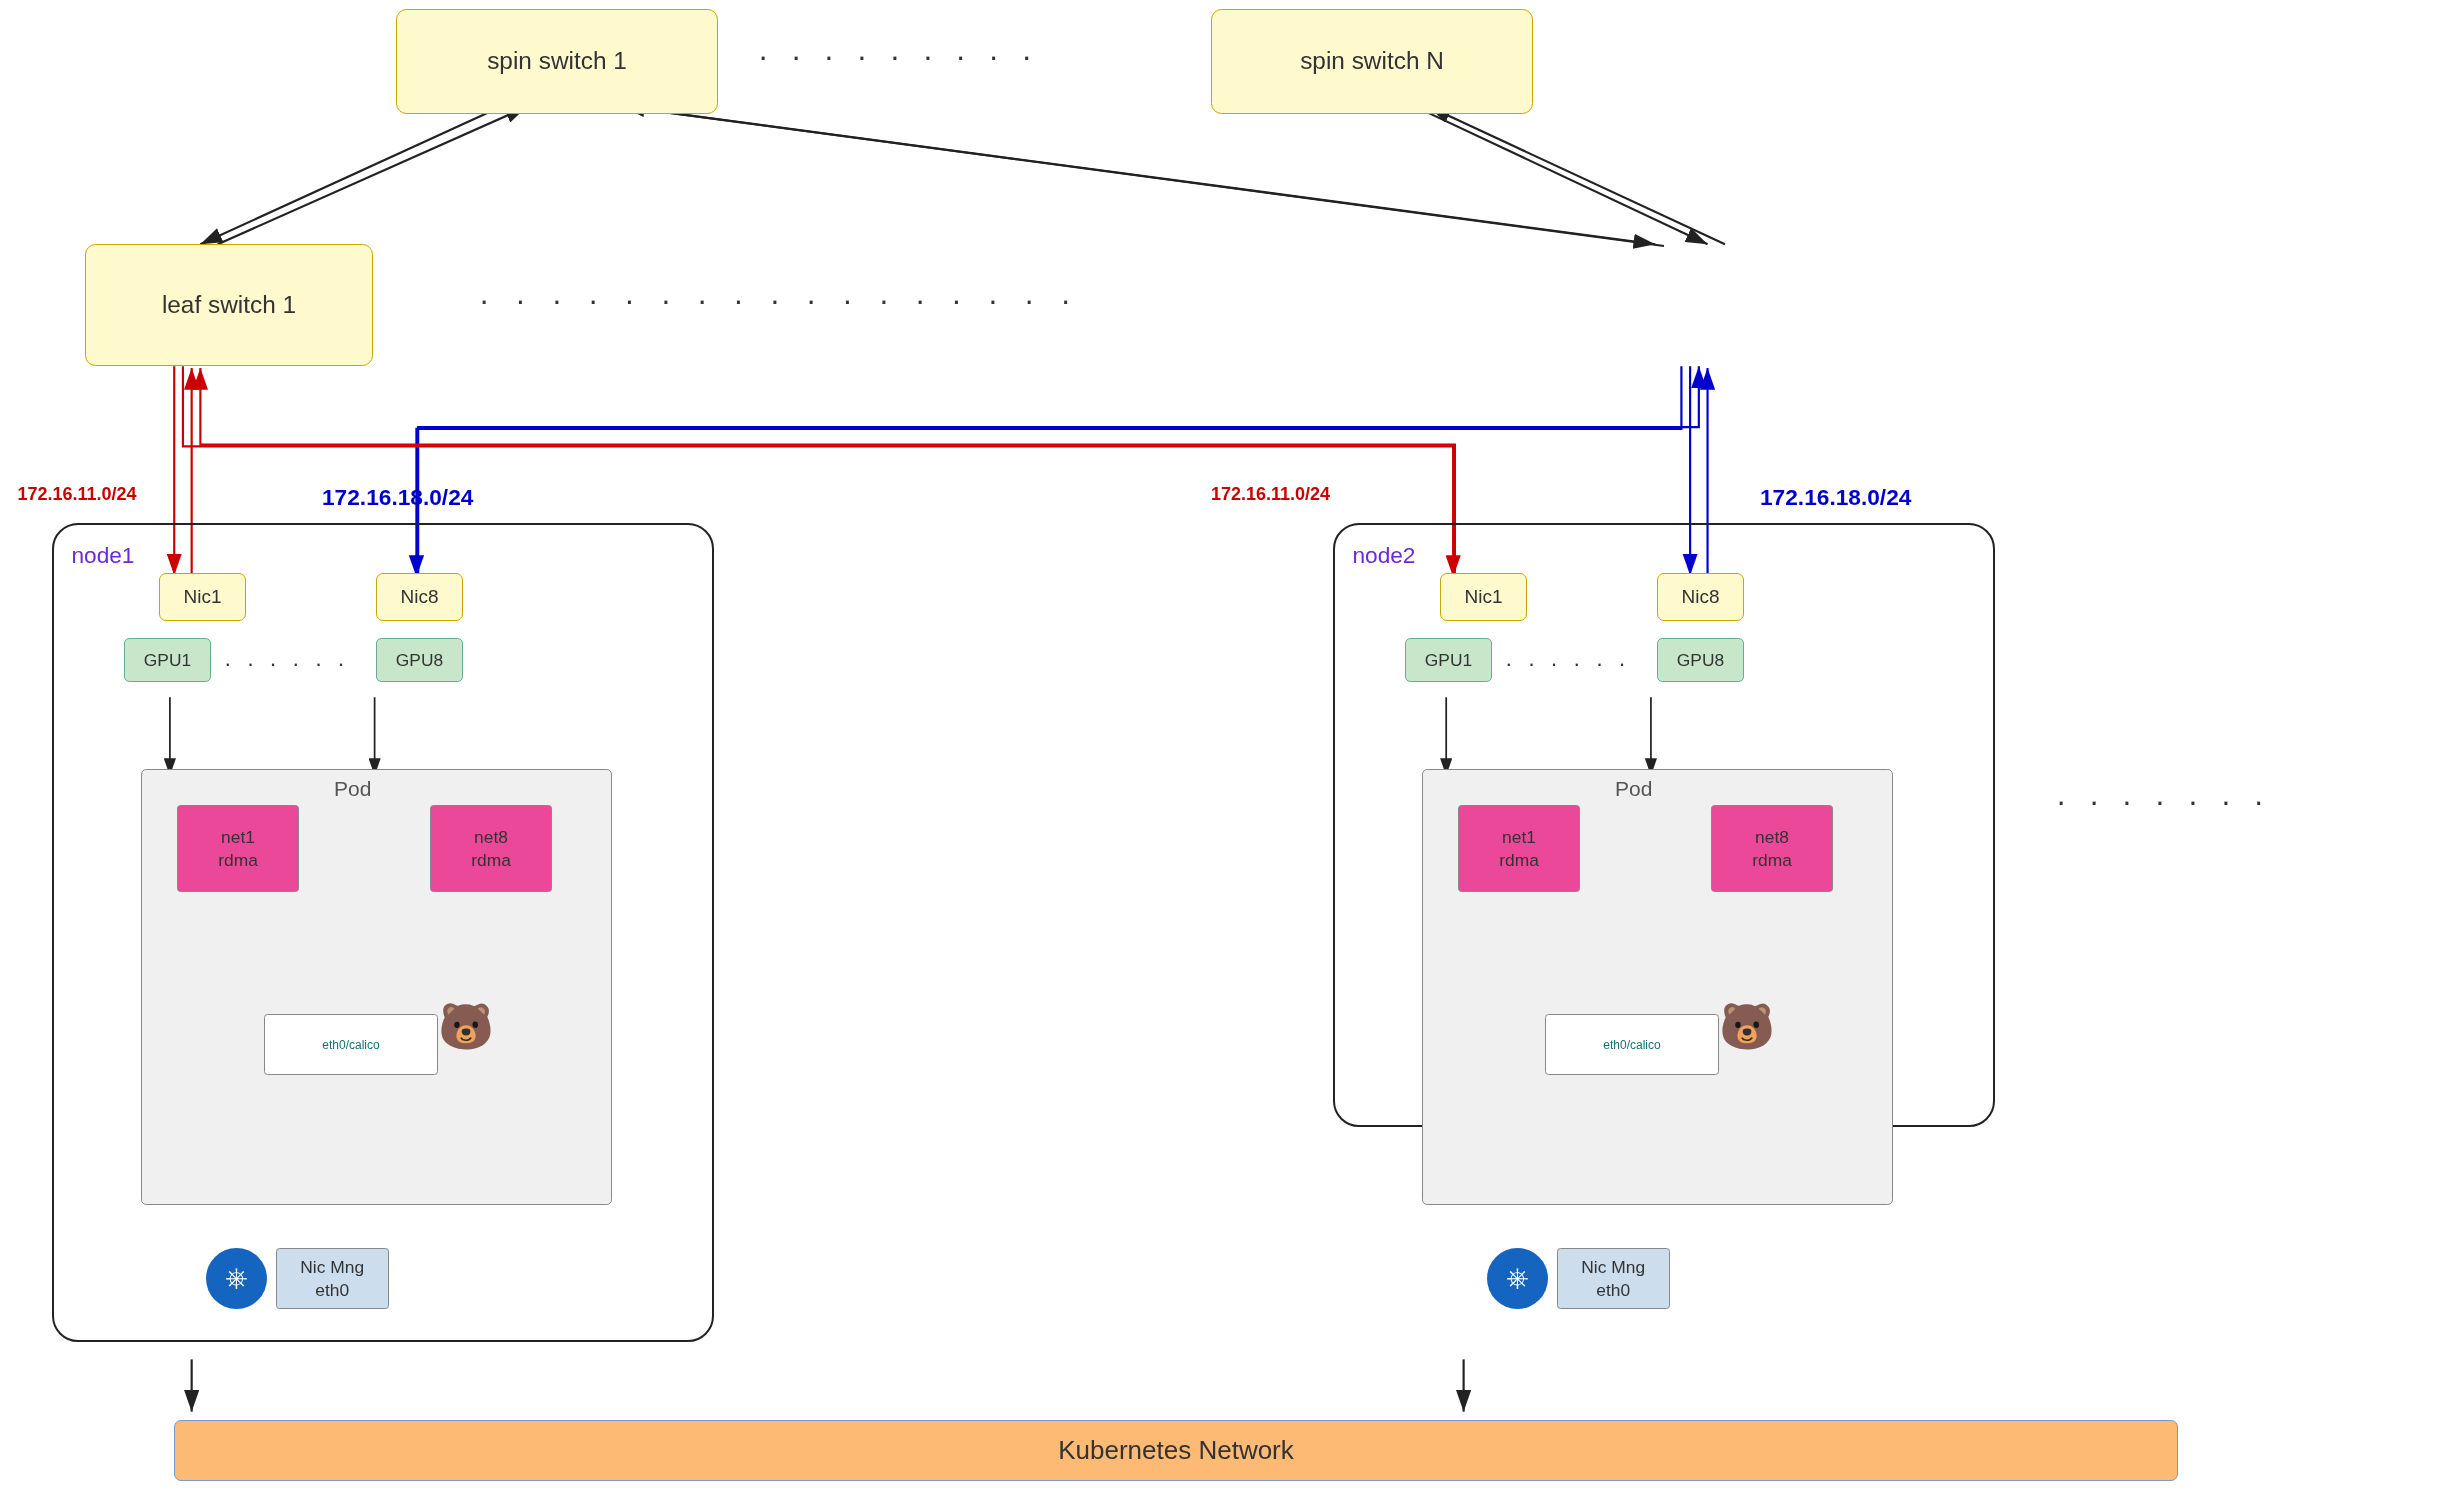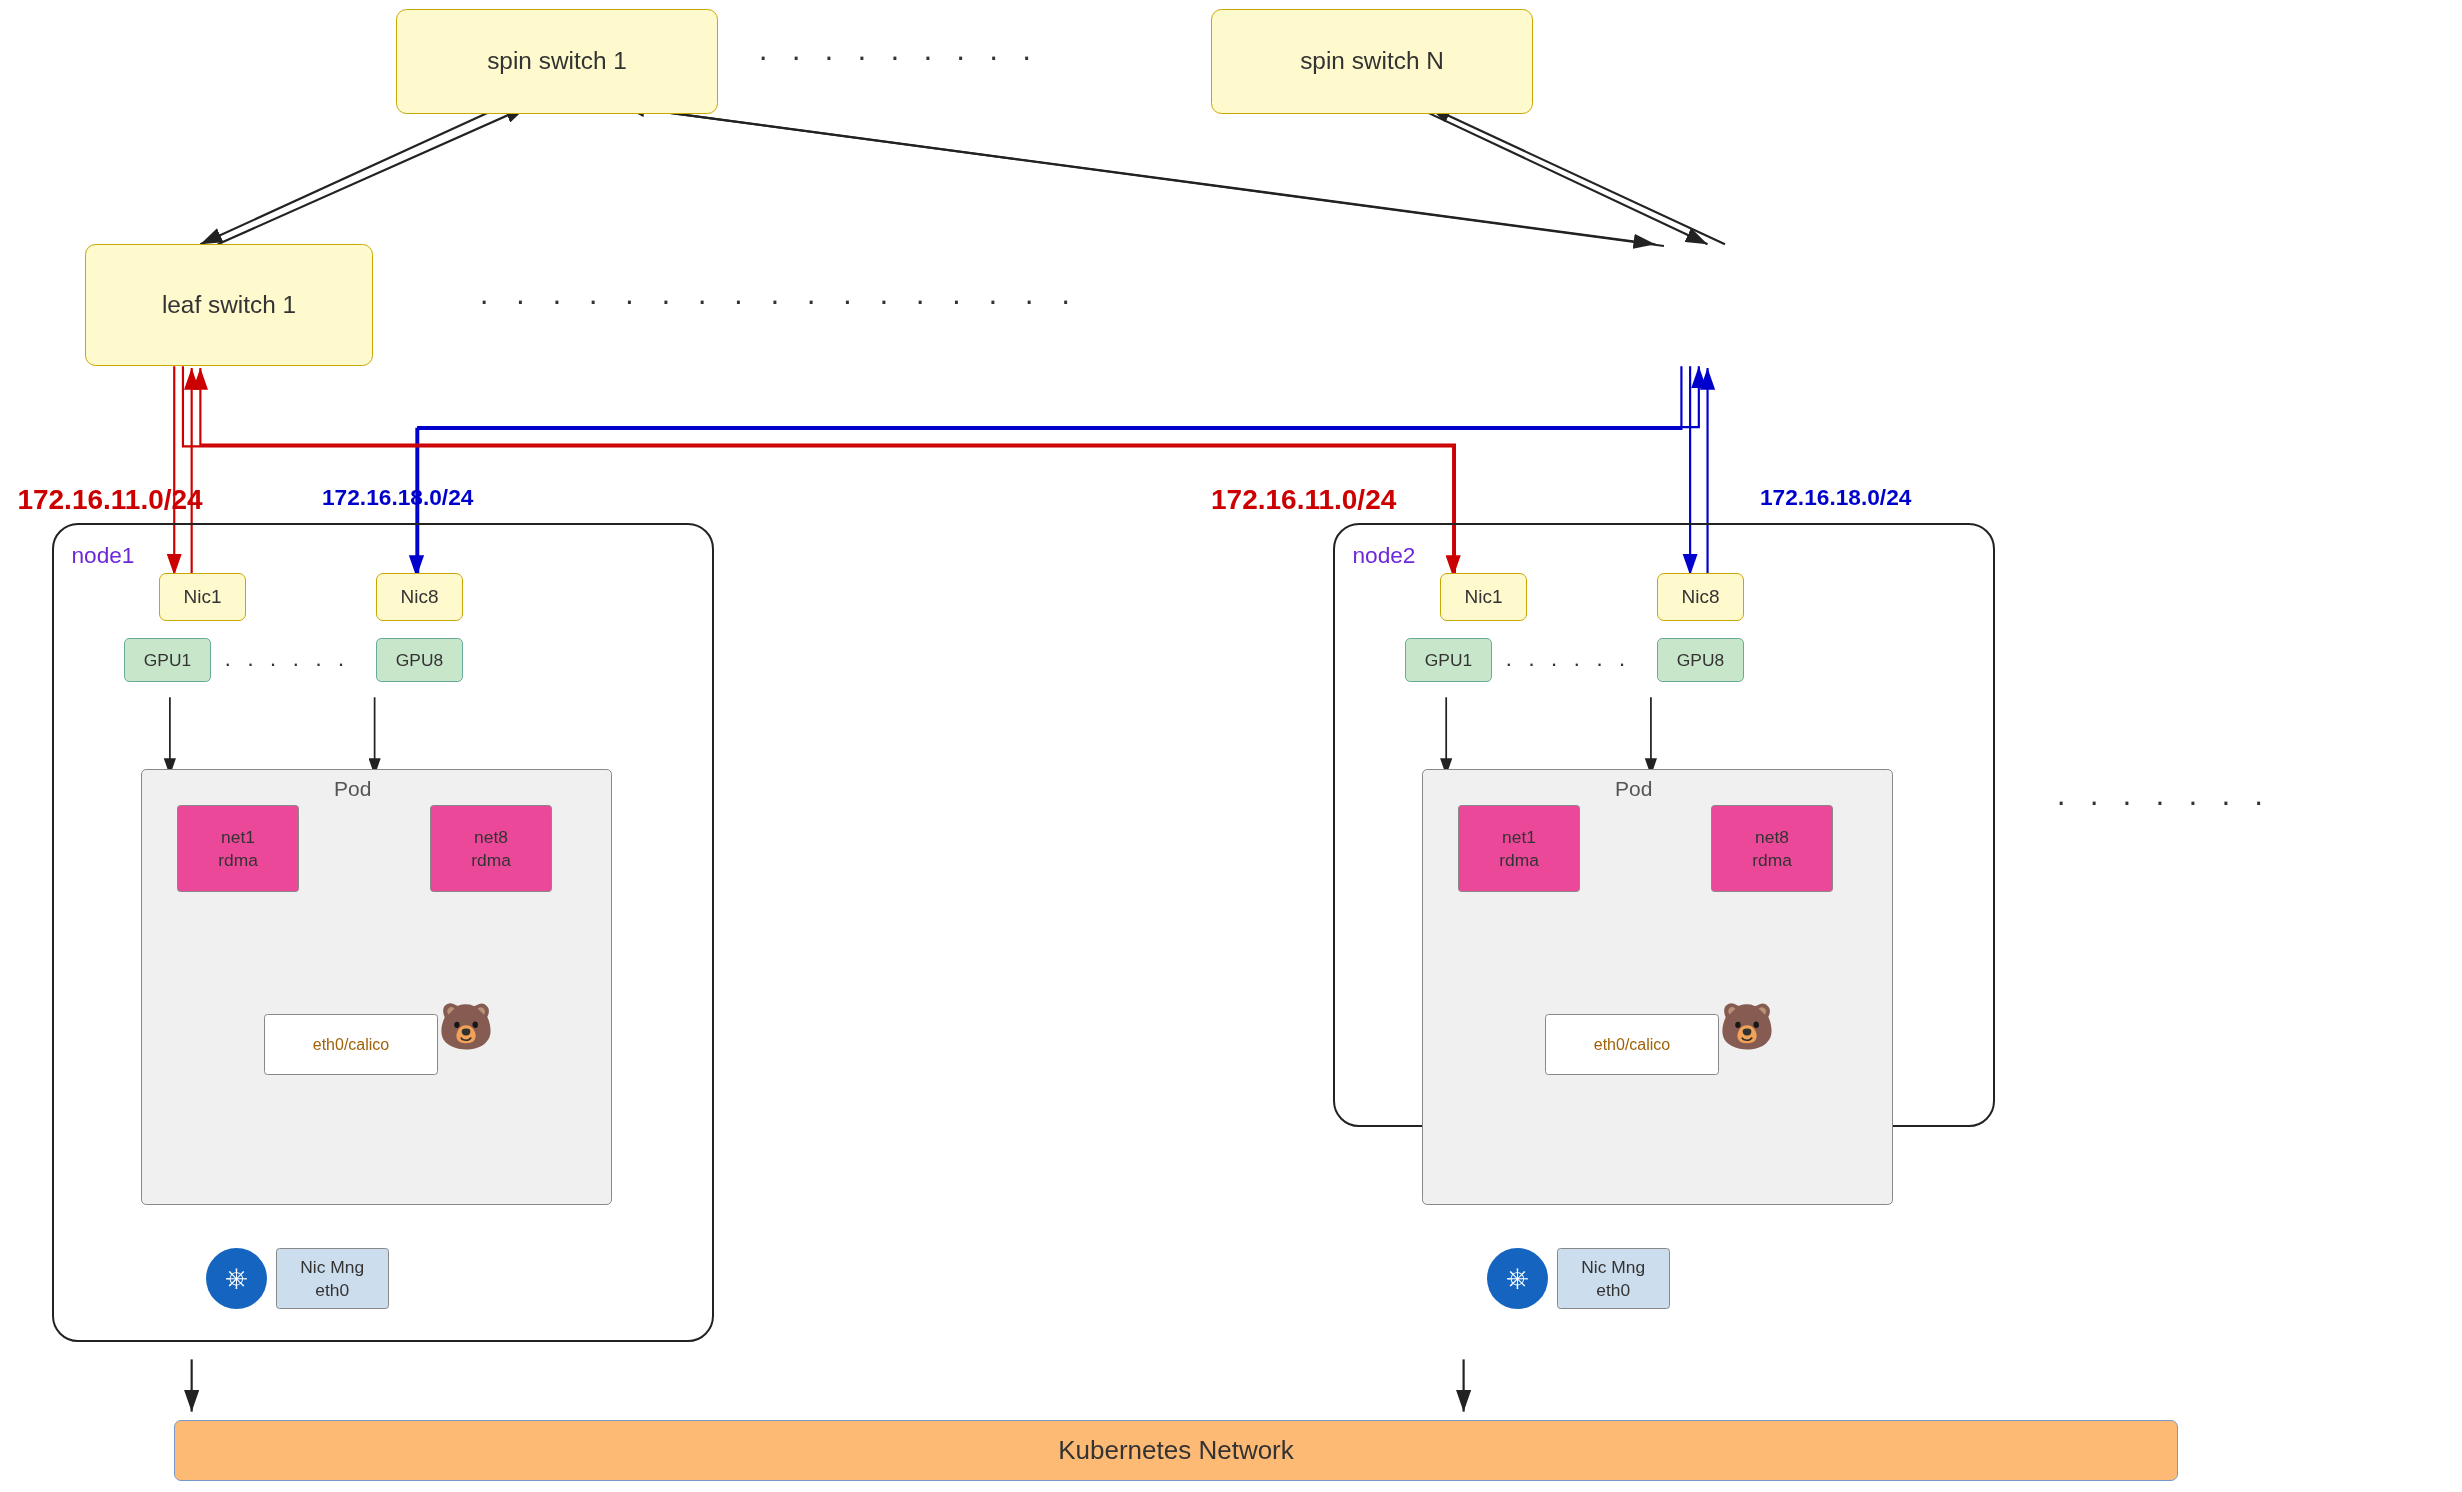--- a/index.html
+++ b/index.html
@@ -79,22 +79,22 @@
       text-align: center;
     }
     .eth-box {
       position: absolute;
       border: 1.7px solid #888;
       background: #fff;
       border-radius: 3.5px;
       display: flex;
       align-items: center;
       justify-content: center;
-      font-size: 16px;
-      color: #a16207;
+      font-size: 12px;
+      color: #0f766e;
       text-align: center;
     }
     .nic-mng-box {
       position: absolute;
       border: 1.7px solid #888;
       background: #cde;
       border-radius: 3.5px;
       display: flex;
       align-items: center;
       justify-content: center;
@@ -113,21 +113,21 @@
       font-size: 26px;
       color: #333;
     }
     .label-text {
       position: absolute;
       font-size: 21px;
       color: #6d28d9;
     }
     .label-red {
       position: absolute;
-      font-size: 28px;
+      font-size: 18px;
       color: #cc0000;
       font-weight: bold;
     }
     .label-blue {
       position: absolute;
       font-size: 22.7px;
       color: #0000cc;
       font-weight: bold;
     }
     .dots {

